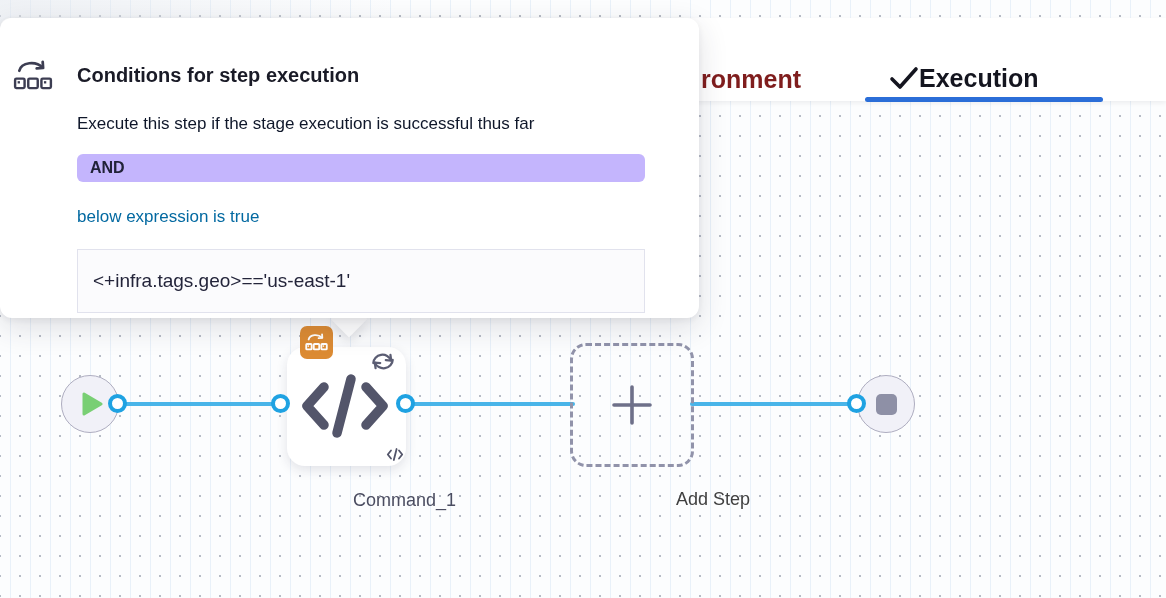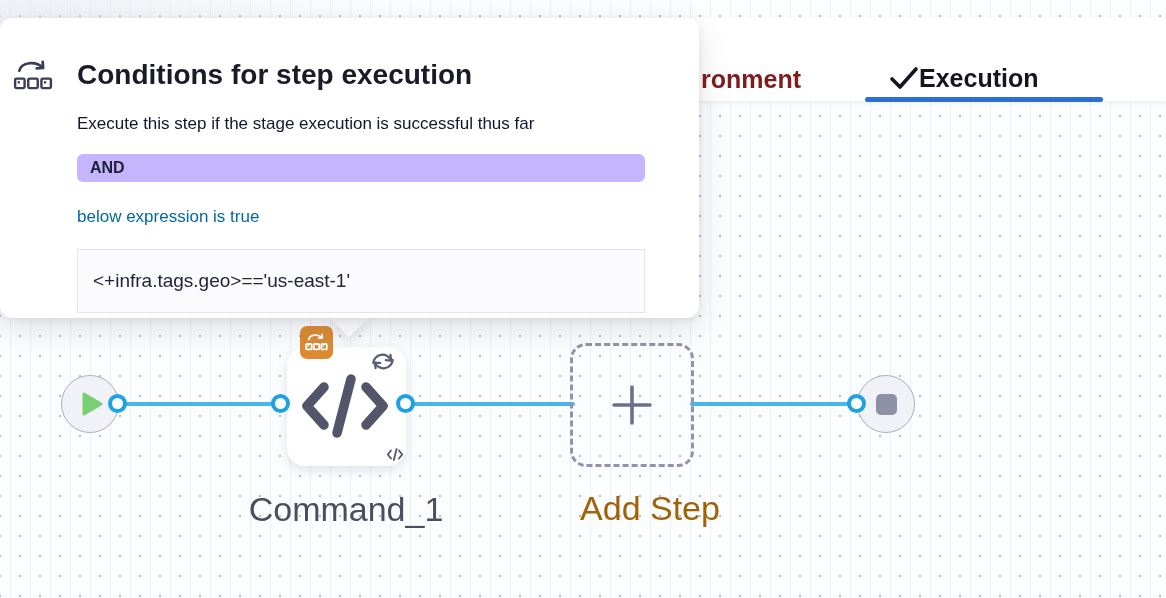--- a/index.html
+++ b/index.html
@@ -43,31 +43,31 @@
     background:#dc8b33;z-index:7;display:flex;align-items:center;justify-content:center;cursor:pointer;}
   .loop-icon{position:absolute;left:369px;top:349px;z-index:5;}
   .code-icon-big{position:absolute;left:302px;top:371px;z-index:5;}
   .code-icon-small{position:absolute;left:386px;top:447px;z-index:5;}
 
   
   .add-step{position:absolute;left:570px;top:343px;width:124px;height:124px;border-radius:16px;
     border:3px dashed #9193aa;box-sizing:border-box;z-index:4;display:flex;align-items:center;justify-content:center;cursor:pointer;}
 
   
-  .node-label{position:absolute;width:220px;text-align:center;font-size:34px;z-index:4;}
+  .node-label{position:absolute;width:220px;text-align:right;font-size:18px;z-index:4;}
   .label-step{left:236px;top:490px;color:#4b4d61;}
-  .label-add{left:530px;top:489px;color:#a16207;margin-left:10px;}
+  .label-add{left:530px;top:489px;color:#404040;}
 
   
   .popover-pointer{position:absolute;left:336px;top:306px;width:26px;height:26px;background:#ffffff;
     transform:rotate(45deg);z-index:18;box-shadow:4px 4px 10px rgba(40,41,61,0.10);}
   .popover{position:absolute;left:0;top:18px;width:699px;height:300px;background:#ffffff;border-radius:12px;
     box-shadow:0 10px 30px rgba(40,41,61,0.14), 0 2px 6px rgba(40,41,61,0.07);z-index:20;}
   .popover .cond-icon{position:absolute;left:13px;top:40px;}
-  .popover .title{position:absolute;left:77px;top:44px;font-size:28px;font-weight:700;color:#1a1b27;line-height:26px;}
+  .popover .title{position:absolute;left:77px;top:44px;font-size:20px;font-weight:700;color:#1a1b27;line-height:26px;}
   .popover .desc{position:absolute;left:77px;top:95px;font-size:17px;color:#0f172a;line-height:21px;}
   .popover .and-badge{position:absolute;left:77px;top:136px;width:568px;height:28px;background:#c4b5fd;border-radius:6px;
     box-sizing:border-box;display:flex;align-items:center;padding-left:13px;font-size:16px;font-weight:700;color:#212238;}
   .popover .expr-intro{position:absolute;left:77px;top:188px;font-size:17px;color:#0369a1;line-height:21px;}
   .popover .expr-box{position:absolute;left:77px;top:231px;width:568px;height:64px;background:#fbfbfd;
     border:1px solid #e1e2ed;border-radius:0;box-sizing:border-box;display:flex;align-items:center;
     padding-left:15px;font-size:19px;color:#23243a;}
 
   svg{display:block;}
 </style>

